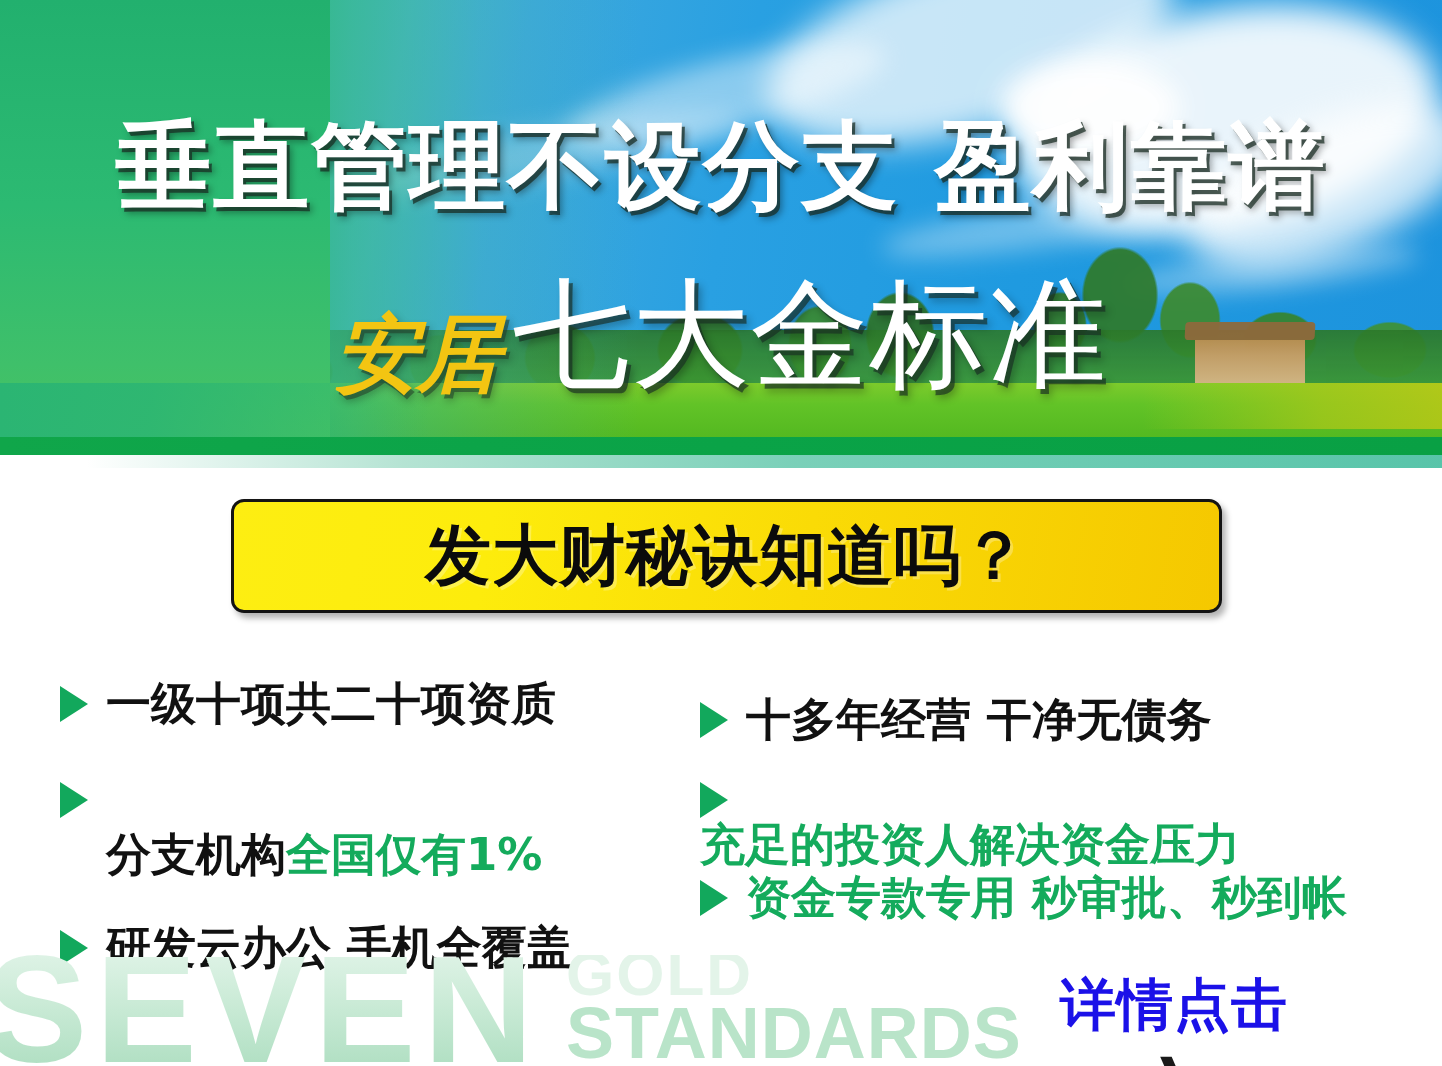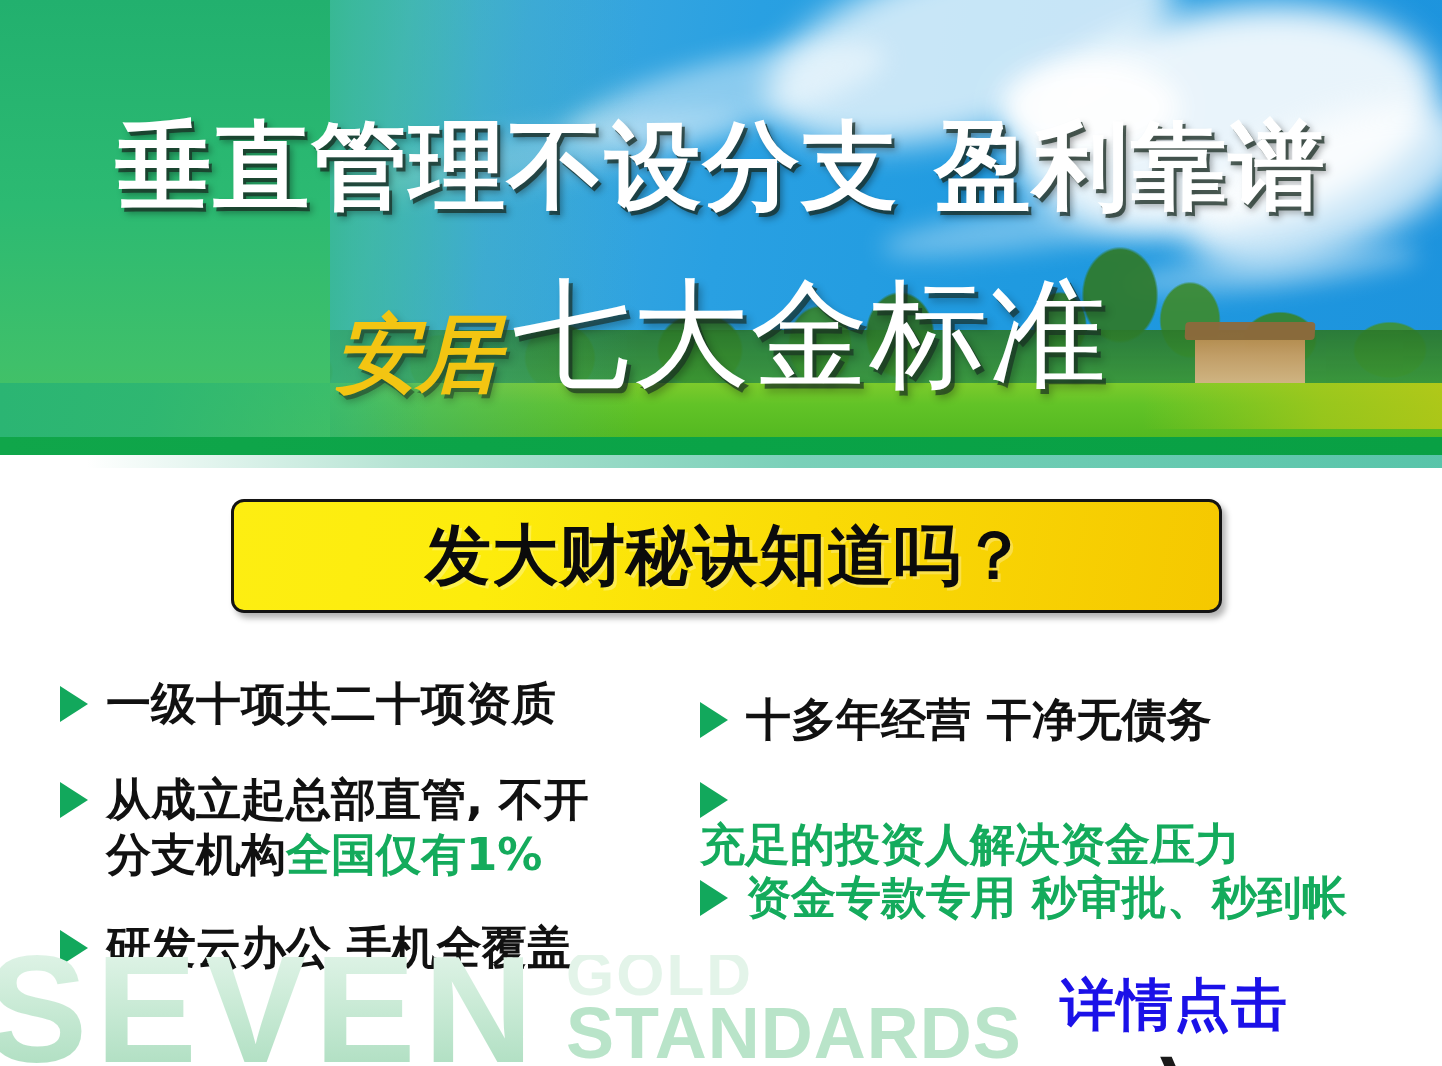--- a/index.html
+++ b/index.html
@@ -270,21 +270,21 @@
   <div class="col col-left">
 
     <div class="bullet lb1">
       <span class="tri"></span>
       <span class="btxt">一级十项共二十项资质</span>
     </div>
 
     <div class="bullet lb2">
       <span class="tri"></span>
       <span class="btxt">
-        <span>从成立起总部直管, 不开</span><br>
+        <br>
         <span>分支机构</span><span class="hl">全国仅有1%</span>
       </span>
     </div>
 
     <div class="bullet lb3">
       <span class="tri"></span>
       <span class="btxt">研发云办公  手机全覆盖</span>
     </div>
 
   </div>

